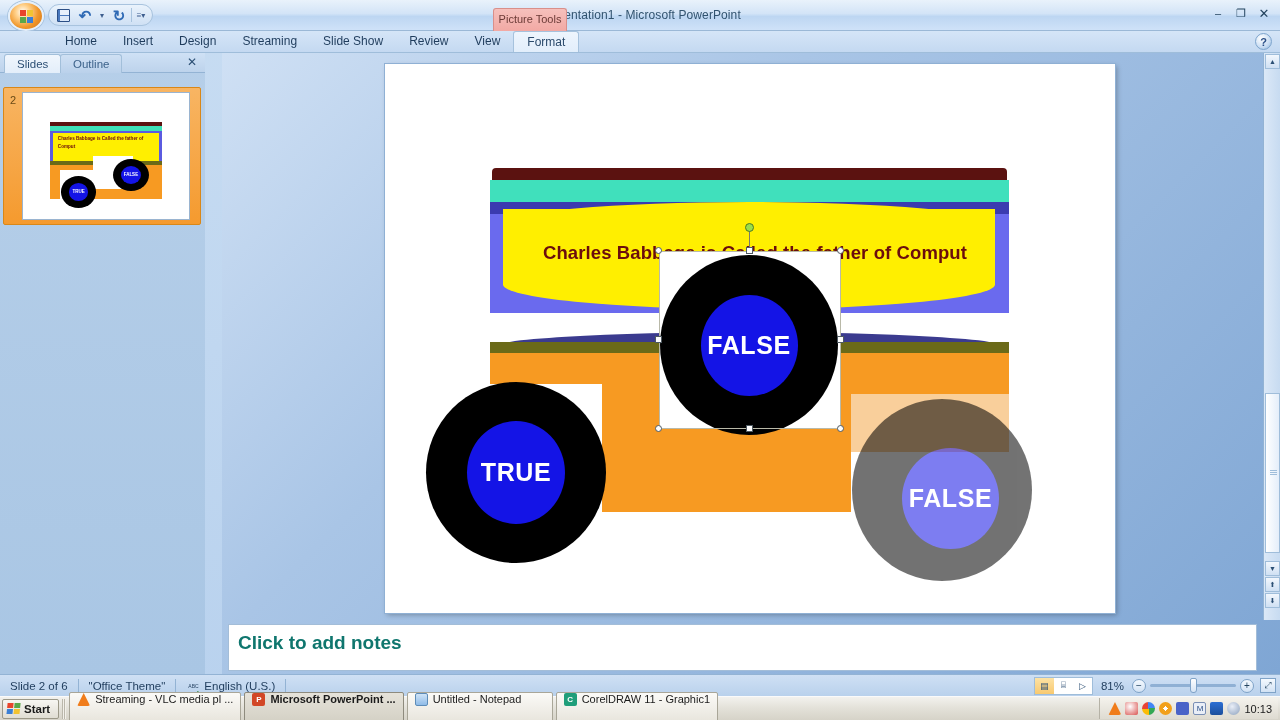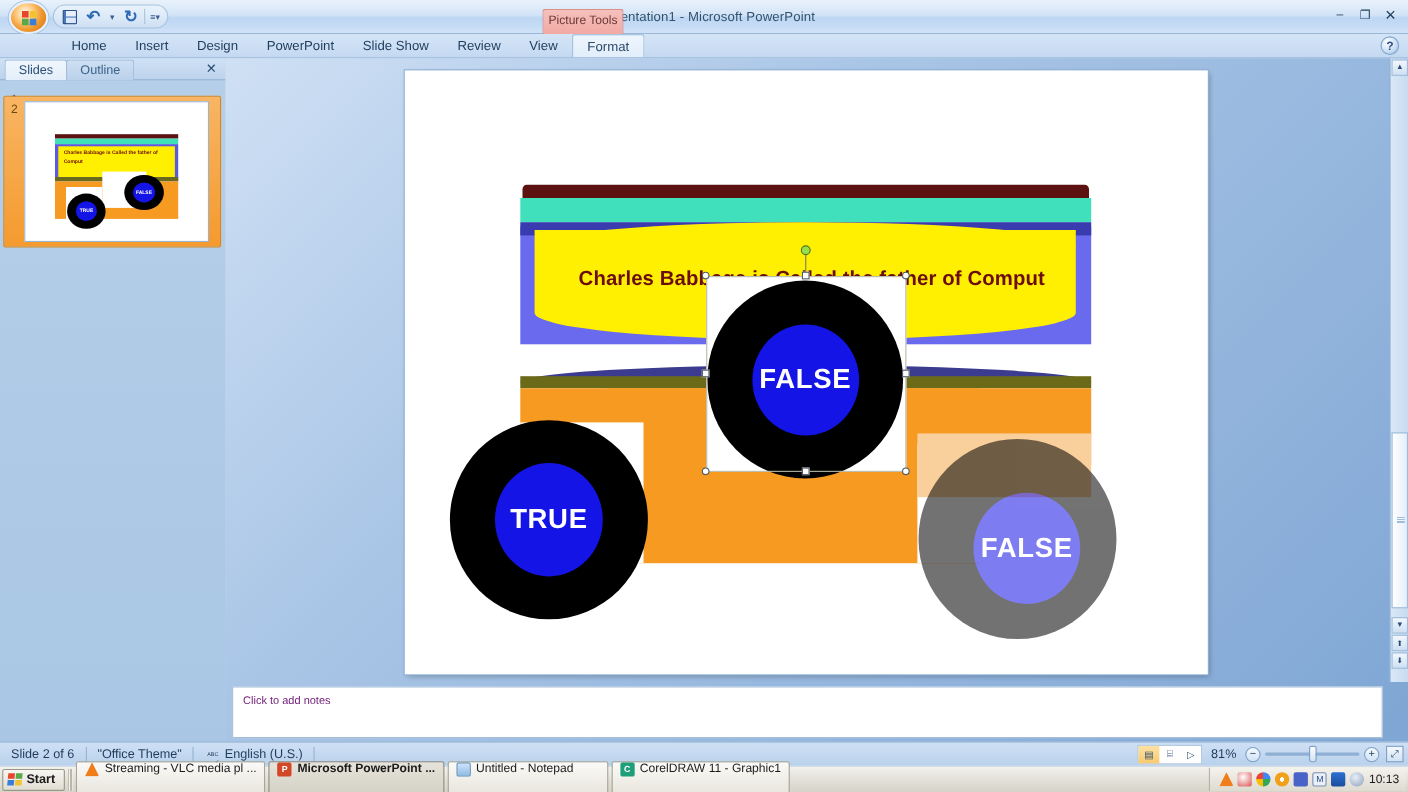--- a/index.html
+++ b/index.html
@@ -90,21 +90,21 @@
     color:#2b4a6b;
   }
   .help-orb {
     position:absolute; right:8px; top:2px; width:17px; height:17px; border-radius:50%;
     background: radial-gradient(circle at 35% 30%, #ffffff, #c9ddf3 60%, #8fb4da 100%);
     border:1px solid #7ea5cd; color:#2b4f87; font-size:11px; font-weight:bold;
     display:flex; align-items:center; justify-content:center;
   }
 
   
-  .workspace { flex: 1; display: flex; min-height: 0; position: relative; }
+  .workspace { flex: 1; display: flex; min-height: 0; position: relative; gap: 17px; }
 
   
   .sidebar {
     width: 205px; flex: 0 0 205px; position: relative;
     background: linear-gradient(to bottom,#b6cfe9,#a9c6e4);
     display:flex; flex-direction:column;
   }
   .side-tabs {
     height: 20px; flex: 0 0 20px; position: relative;
     background: linear-gradient(to bottom,#cfe1f5,#bdd3ec);
@@ -218,21 +218,21 @@
     border:1px solid #9fbdda; display:flex;align-items:center;justify-content:center;font-size:7px;color:#2b4f74; }
   .vs-thumb { position:absolute; left:1px; top:340px; width:15px; height:160px;
     background:linear-gradient(to right,#ffffff,#e4eefa); border:1px solid #9fbdda; }
   .vs-grip { position:absolute; left:4px; top:50%; margin-top:-3px; width:7px; height:6px;
     background: repeating-linear-gradient(to bottom,#9fbdda 0 1px, transparent 1px 2px); }
 
   
   .notes {
     flex:0 0 47px; margin: 4px 23px 3px 6px;
     background:#fff; border:1px solid #a3bdd8;
-    font-size:10px; color:#701a75; padding:7px 9px;
+    font-size:19px; color:#0f766e; padding:7px 9px;font-weight:bold;
   }
 
   
   .statusbar {
     height:22px; flex:0 0 22px; display:flex; align-items:center;
     background:linear-gradient(to bottom,#cfe0f4,#b9d1ec); border-top:1px solid #93b3d4;
     font-size:11.5px; color:#1f3c5c; position:relative;
   }
   .sb-item { padding: 0 10px; white-space:nowrap; }
   .sb-sep { width:1px; height:14px; background:#93b3d4; }
@@ -329,21 +329,21 @@
       <div class="win-btn">–</div>
       <div class="win-btn">❐</div>
       <div class="win-btn close">✕</div>
     </div>
   </div>
 
   <div class="ribbon">
     <div class="rtab">Home</div>
     <div class="rtab">Insert</div>
     <div class="rtab">Design</div>
-    <div class="rtab">PowerPoint</div>
+    <div class="rtab">Streaming</div>
     <div class="rtab">Slide Show</div>
     <div class="rtab">Review</div>
     <div class="rtab">View</div>
     <div class="rtab active">Format</div>
     <div class="help-orb">?</div>
   </div>
 
   <div class="workspace">
 
     <div class="sidebar">

